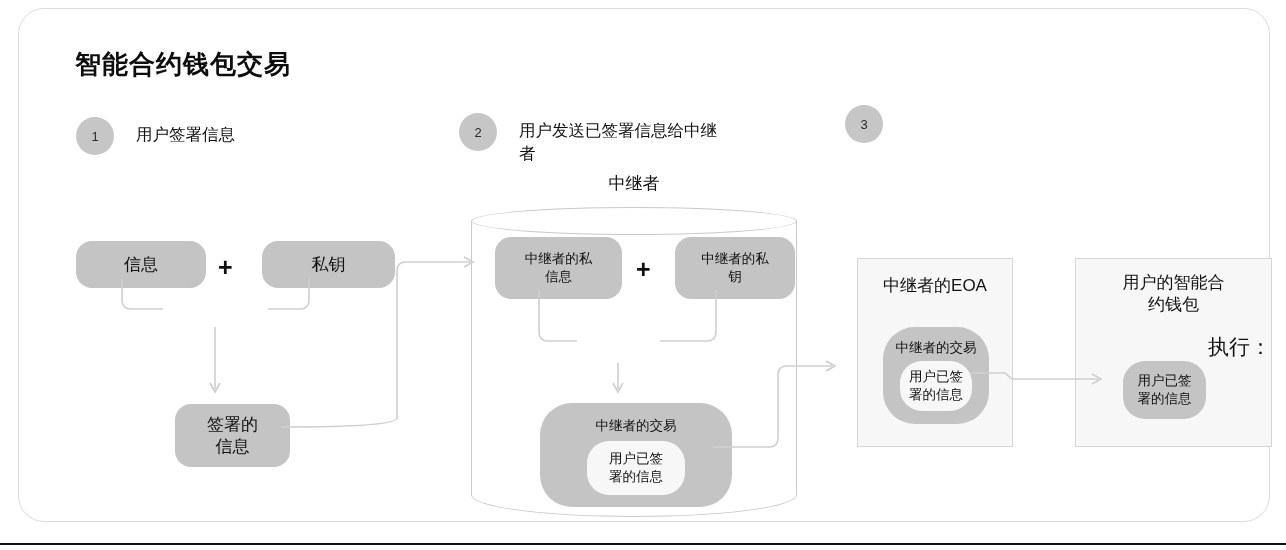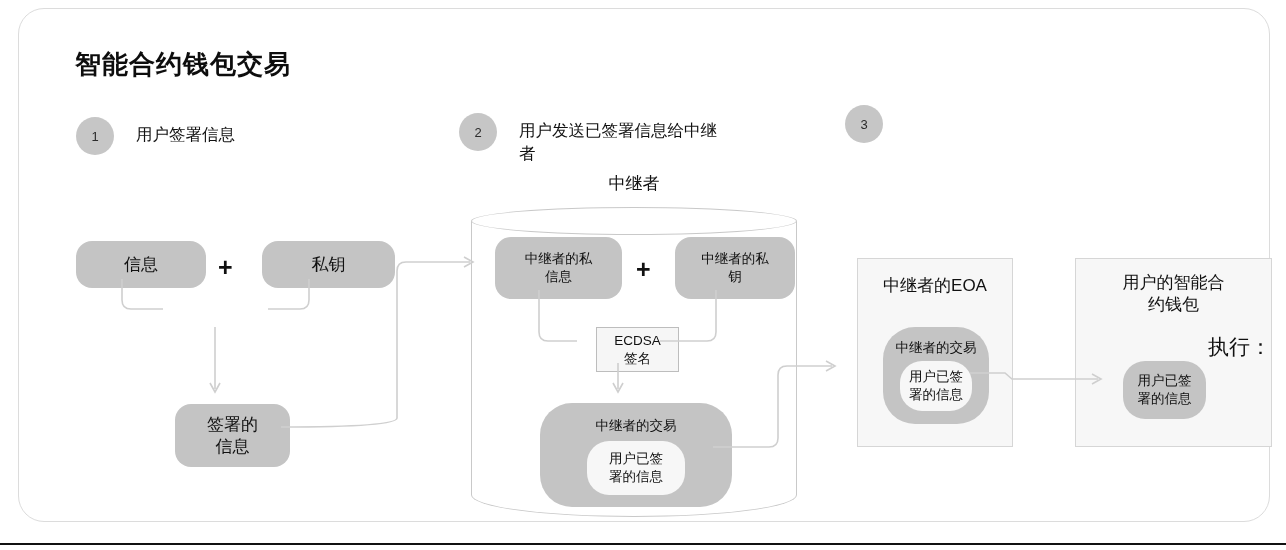--- a/index.html
+++ b/index.html
@@ -268,22 +268,20 @@
   </div>
 
   <div class="pill small" style="left:476px; top:228px; width:127px; height:62px;">中继者的私
 信息</div>
 
   <div class="plus" style="left:617px; top:246px;">+</div>
 
   <div class="pill small" style="left:656px; top:228px; width:120px; height:62px;">中继者的私
 钥</div>
 
-  <div class="rectbox" style="left:577px; top:318px; width:83px; height:45px;">ECDSA
-签名</div>
 
   <div class="tx-blob" style="left:521px; top:394px; width:192px; height:104px;">
     <div class="tx-label" style="top:14px;">中继者的交易</div>
     <div class="tx-inner" style="left:47px; top:38px; width:98px; height:54px;">用户已签
 署的信息</div>
   </div>
 
   <div class="panel" style="left:838px; top:249px; width:156px; height:189px;">
     <div class="panel-title" style="top:16px;">中继者的EOA</div>
   </div>

